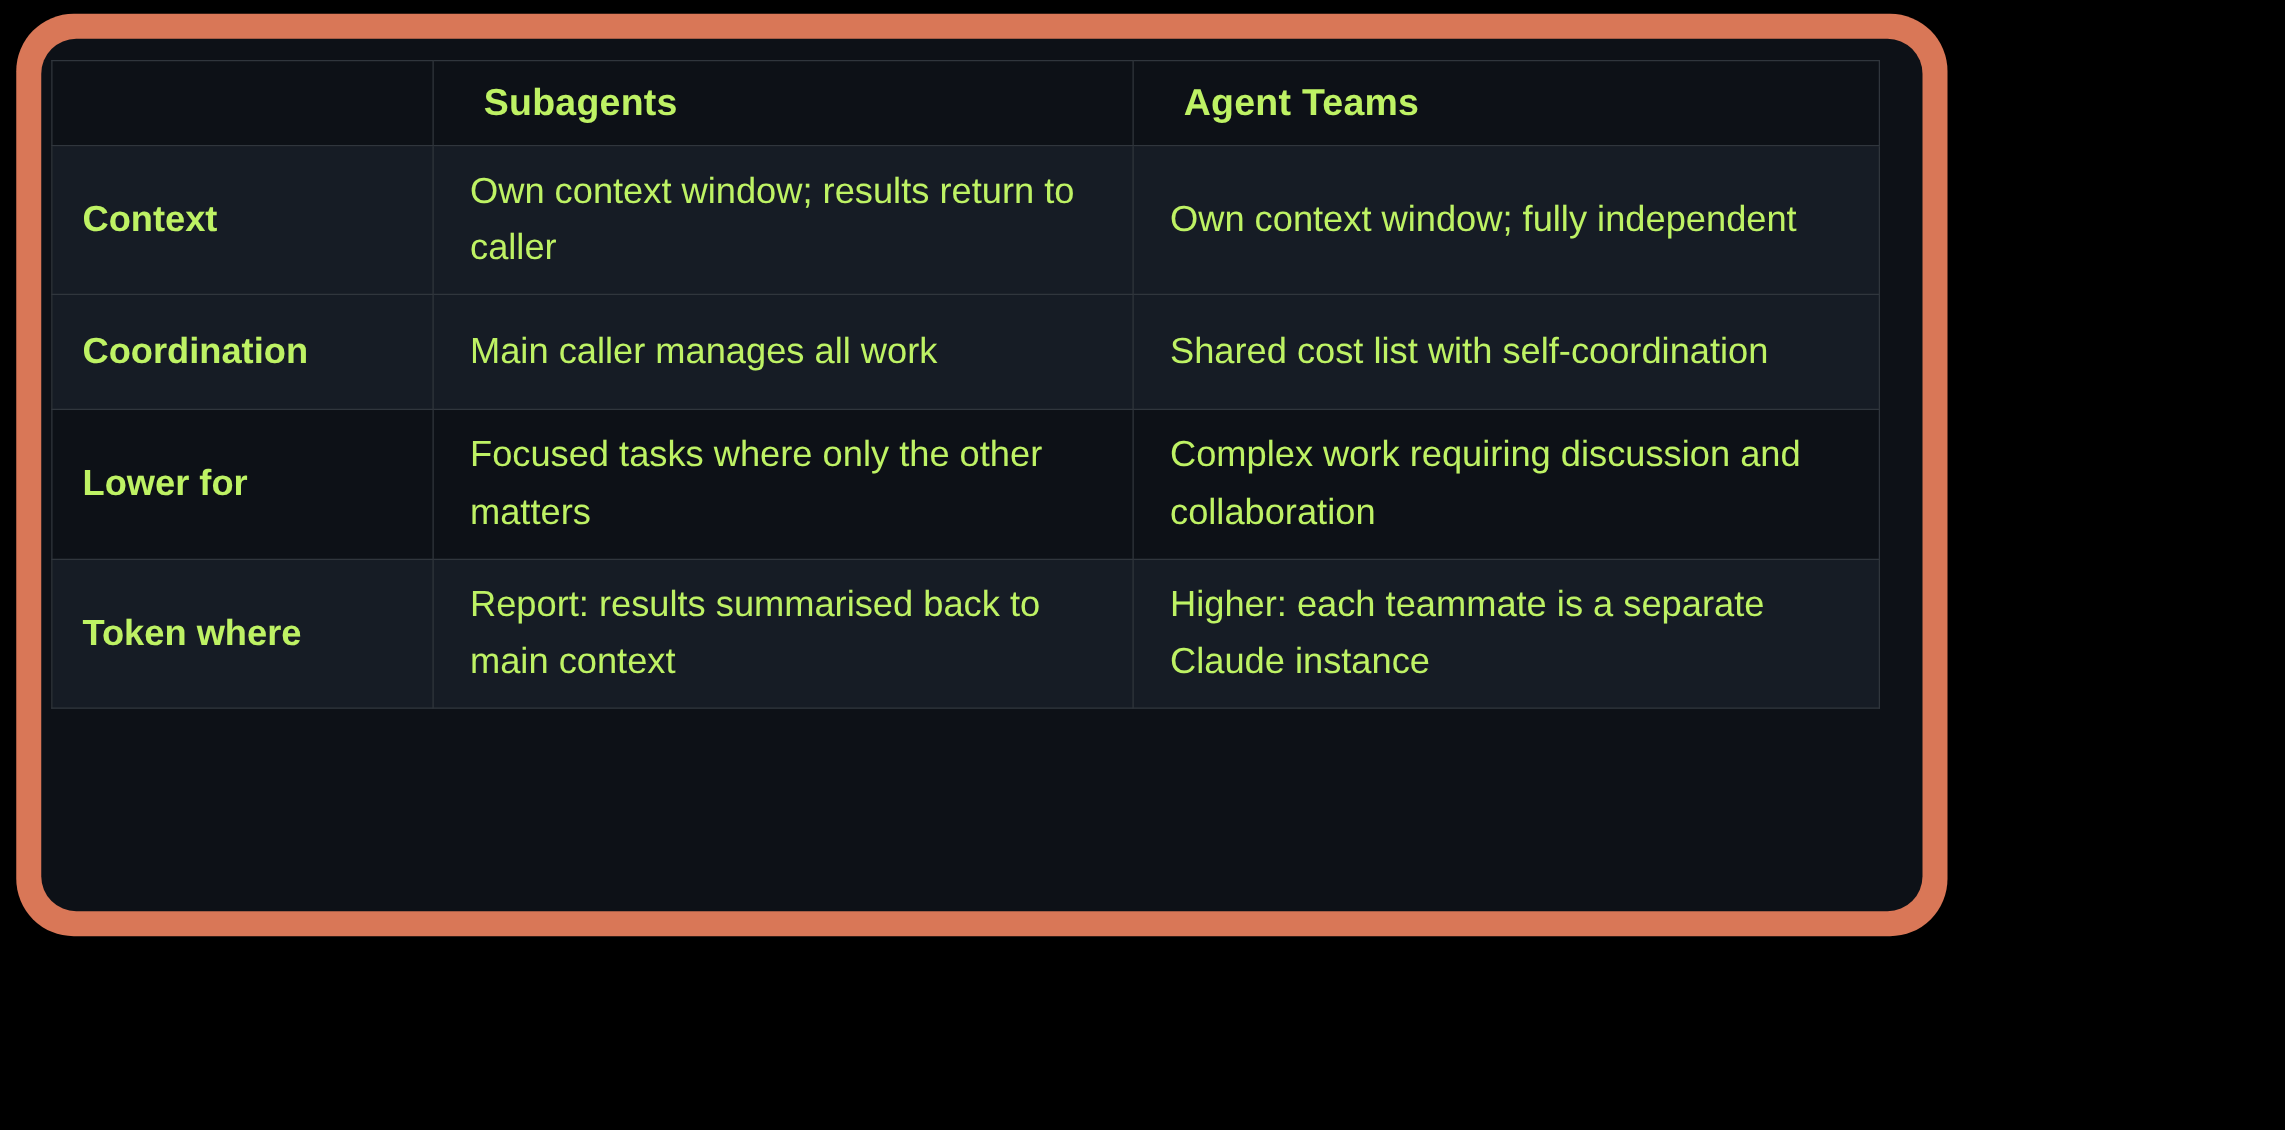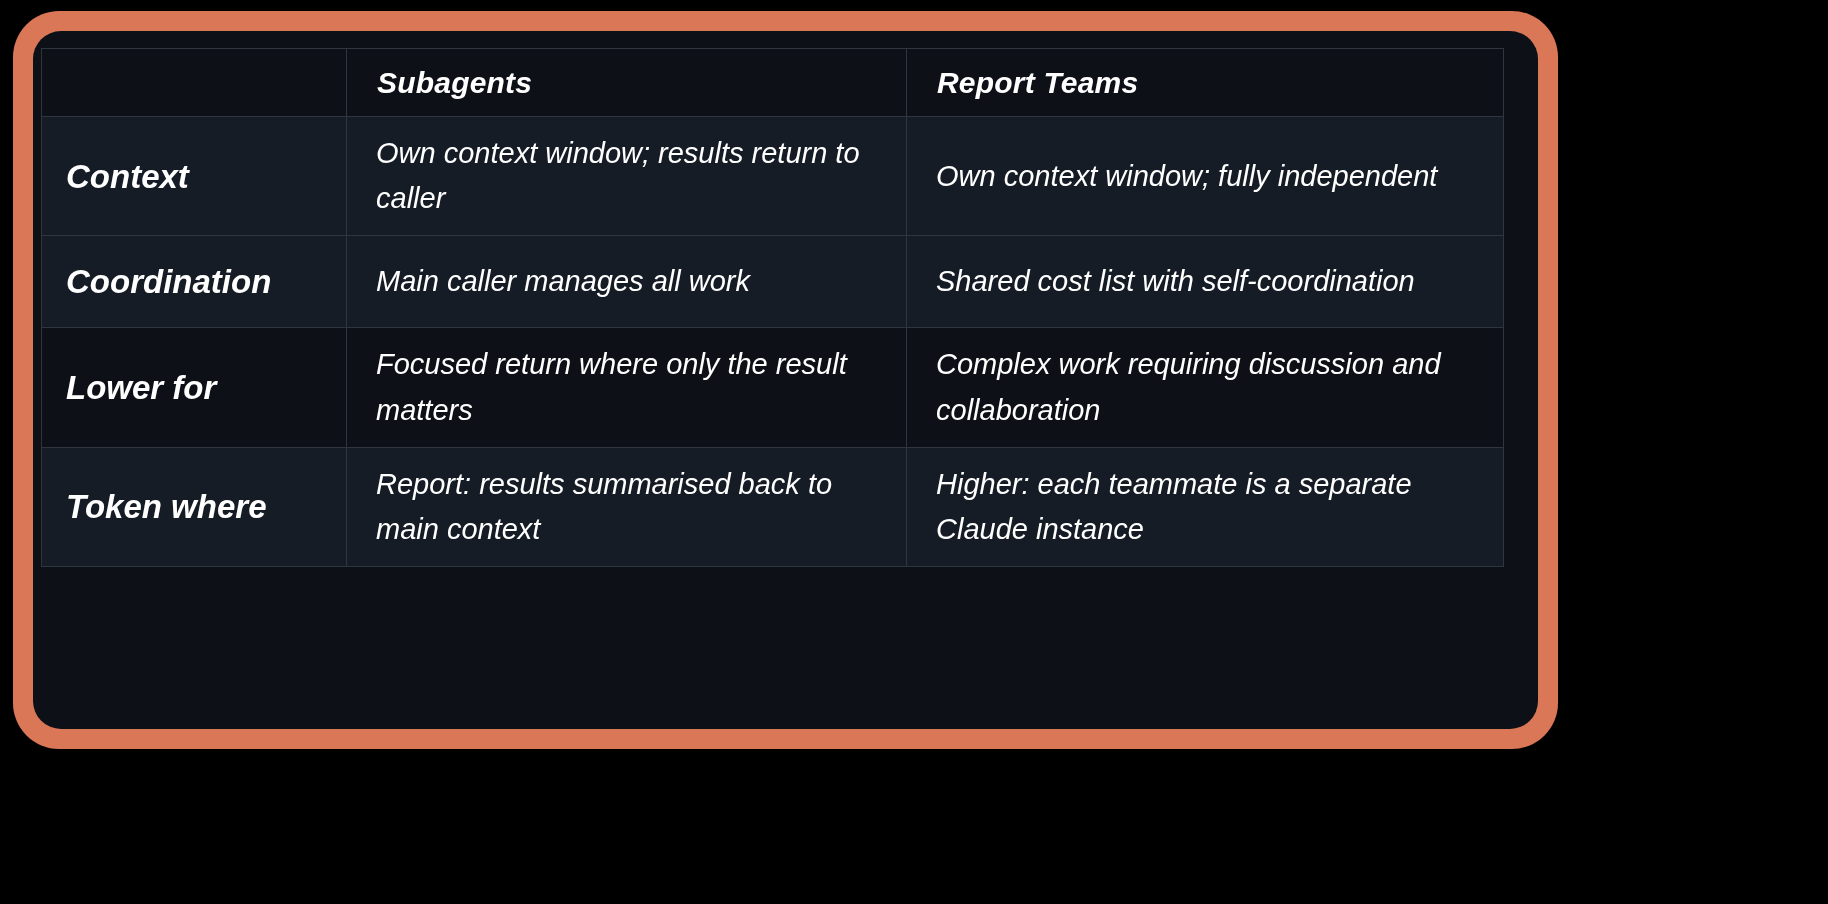--- a/index.html
+++ b/index.html
@@ -61,23 +61,22 @@
 
   table.cmp col.c0 { width: 305px; }
   table.cmp col.c1 { width: 560px; }
   table.cmp col.c2 { width: 597px; }
 
   table.cmp th,
   table.cmp td {
     border: 1px solid #30363d;
     vertical-align: middle;
     text-align: left;
-    padding: 14px 30px;
-    color: #ffffff;
-    font-style: italic;
+    padding: 14px 40px;
+    color: #bef264;
   }
 
   table.cmp thead th {
     height: 66px;
     font-size: 30px;
     font-weight: bold;
     line-height: 1.3;
     background: #0d1117;
     letter-spacing: .2px;
   }
@@ -89,21 +88,21 @@
 
   table.cmp tbody td {
     height: 92px;
     font-size: 29px;
     line-height: 1.56;
     font-weight: normal;
   }
 
   table.cmp tbody td.rowhead {
     font-weight: bold;
-    font-size: 33px;
+    font-size: 29px;
     padding-left: 24px;
   }
 
   table.cmp tbody td.body-cell {
     padding-left: 29px;
     padding-right: 18px;
   }
 </style>
 </head>
 <body>
@@ -118,42 +117,42 @@
           <colgroup>
             <col class="c0">
             <col class="c1">
             <col class="c2">
           </colgroup>
 
           <thead>
             <tr>
               <th class="blank"></th>
               <th>Subagents</th>
-              <th>Report Teams</th>
+              <th>Agent Teams</th>
             </tr>
           </thead>
 
           <tbody>
 
             <tr class="alt">
               <td class="rowhead">Context</td>
               <td class="body-cell">Own context window; results return to caller</td>
               <td class="body-cell">Own context window; fully independent</td>
             </tr>
 
 
             <tr class="alt">
               <td class="rowhead">Coordination</td>
               <td class="body-cell">Main caller manages all work</td>
               <td class="body-cell">Shared cost list with self-coordination</td>
             </tr>
 
             <tr>
               <td class="rowhead">Lower for</td>
-              <td class="body-cell">Focused return where only the result matters</td>
+              <td class="body-cell">Focused tasks where only the other matters</td>
               <td class="body-cell">Complex work requiring discussion and collaboration</td>
             </tr>
 
             <tr class="alt">
               <td class="rowhead">Token where</td>
               <td class="body-cell">Report: results summarised back to main context</td>
               <td class="body-cell">Higher: each teammate is a separate Claude instance</td>
             </tr>
 
           </tbody>

